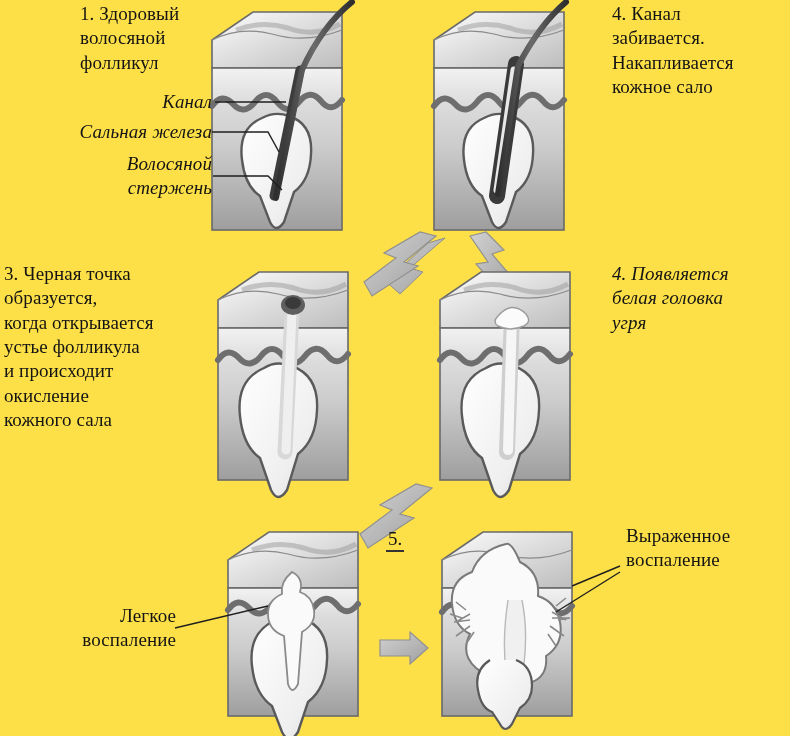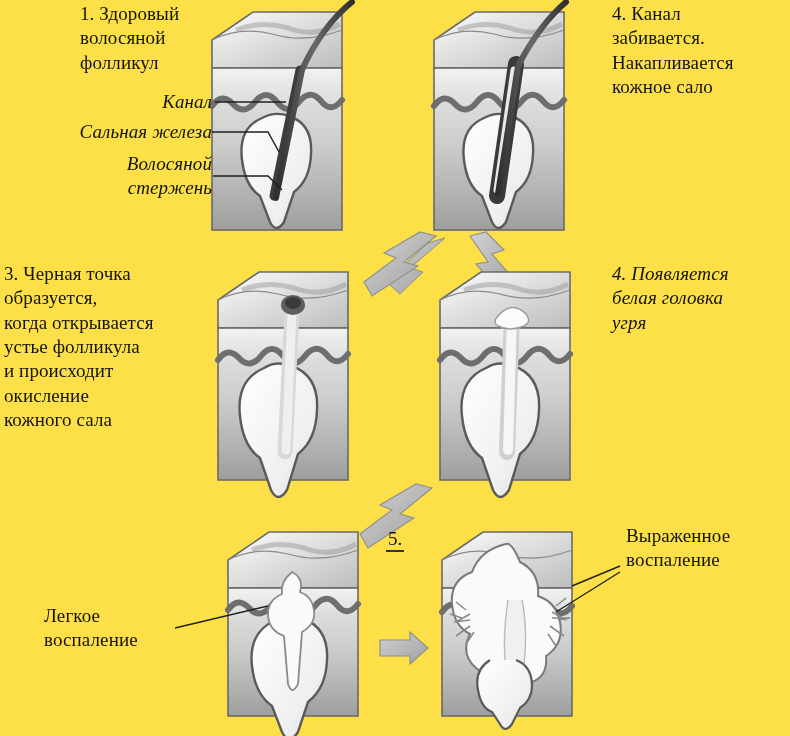--- a/index.html
+++ b/index.html
@@ -220,18 +220,18 @@
 
   <div class="step-num" style="left:386px; top:528px;">
     <span class="underline-num">5.</span>
   </div>
 
   <div class="lbl italic" style="left:108px; top:90px; width:104px;">Канал</div>
   <div class="lbl italic" style="left:8px; top:120px; width:204px;">Сальная железа</div>
   <div class="lbl italic" style="left:58px; top:152px; width:154px;">Волосяной
 стержень</div>
 
-  <div class="lbl" style="left:44px; top:604px; width:140px; text-align:left;">Легкое
+  <div class="lbl" style="left:36px; top:604px; width:140px; text-align:right;">Легкое
 воспаление</div>
   <div class="lbl" style="left:626px; top:524px; width:160px;">Выраженное
 воспаление</div>
 
 </div>
 
 </body></html>

